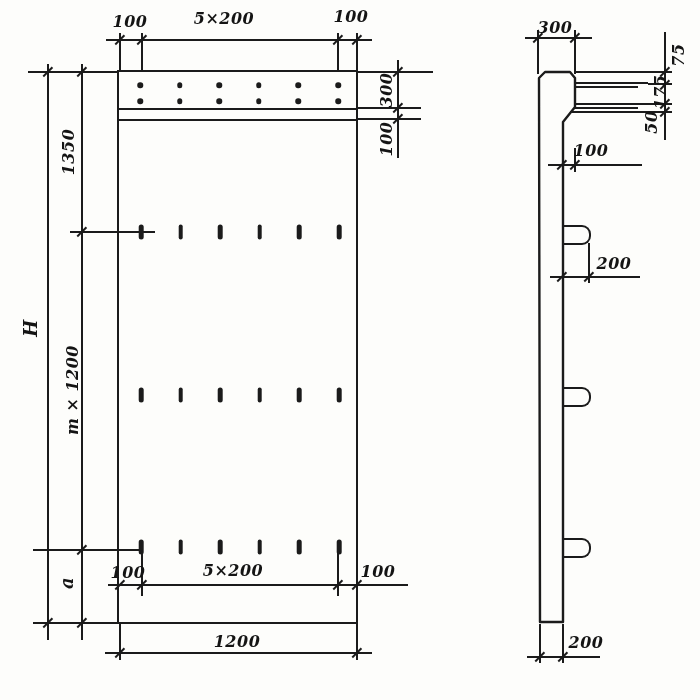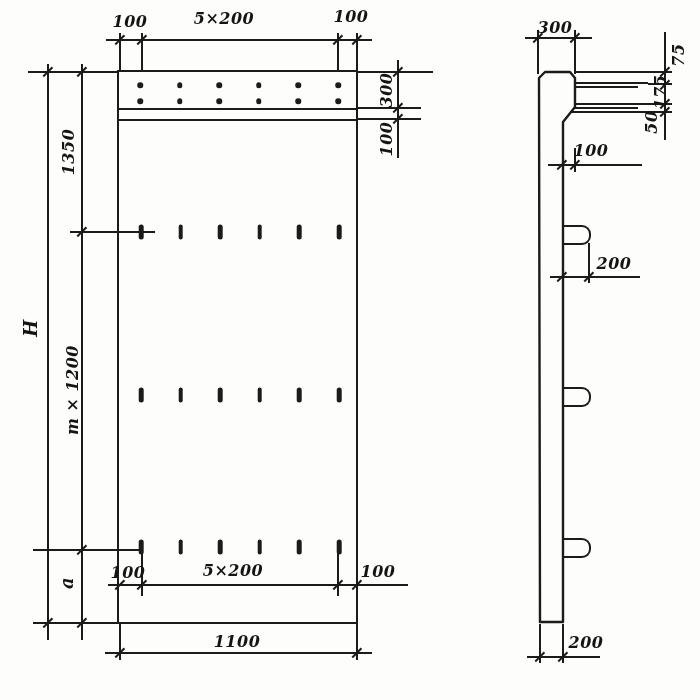--- a/index.html
+++ b/index.html
@@ -156,21 +156,21 @@
   <div class="lbl rot" style="left:386px;top:139px">100</div>
 
   <div class="lbl rot" style="left:68px;top:152px">1350</div>
   <div class="lbl rot" style="left:72px;top:390px">m × 1200</div>
   <div class="lbl rot big" style="left:30px;top:328px">H</div>
   <div class="lbl rot big" style="left:66px;top:583px">a</div>
 
   <div class="lbl" style="left:128px;top:572px">100</div>
   <div class="lbl" style="left:233px;top:570px">5×200</div>
   <div class="lbl" style="left:378px;top:571px">100</div>
-  <div class="lbl" style="left:237px;top:641px">1100</div>
+  <div class="lbl" style="left:237px;top:641px">1200</div>
 
   <div class="lbl" style="left:555px;top:27px">300</div>
   <div class="lbl rot" style="left:678px;top:55px">75</div>
   <div class="lbl rot" style="left:660px;top:92px">175</div>
   <div class="lbl rot" style="left:651px;top:122px">50</div>
   <div class="lbl" style="left:591px;top:150px">100</div>
   <div class="lbl" style="left:614px;top:263px">200</div>
   <div class="lbl" style="left:586px;top:642px">200</div>
 </div>
 

